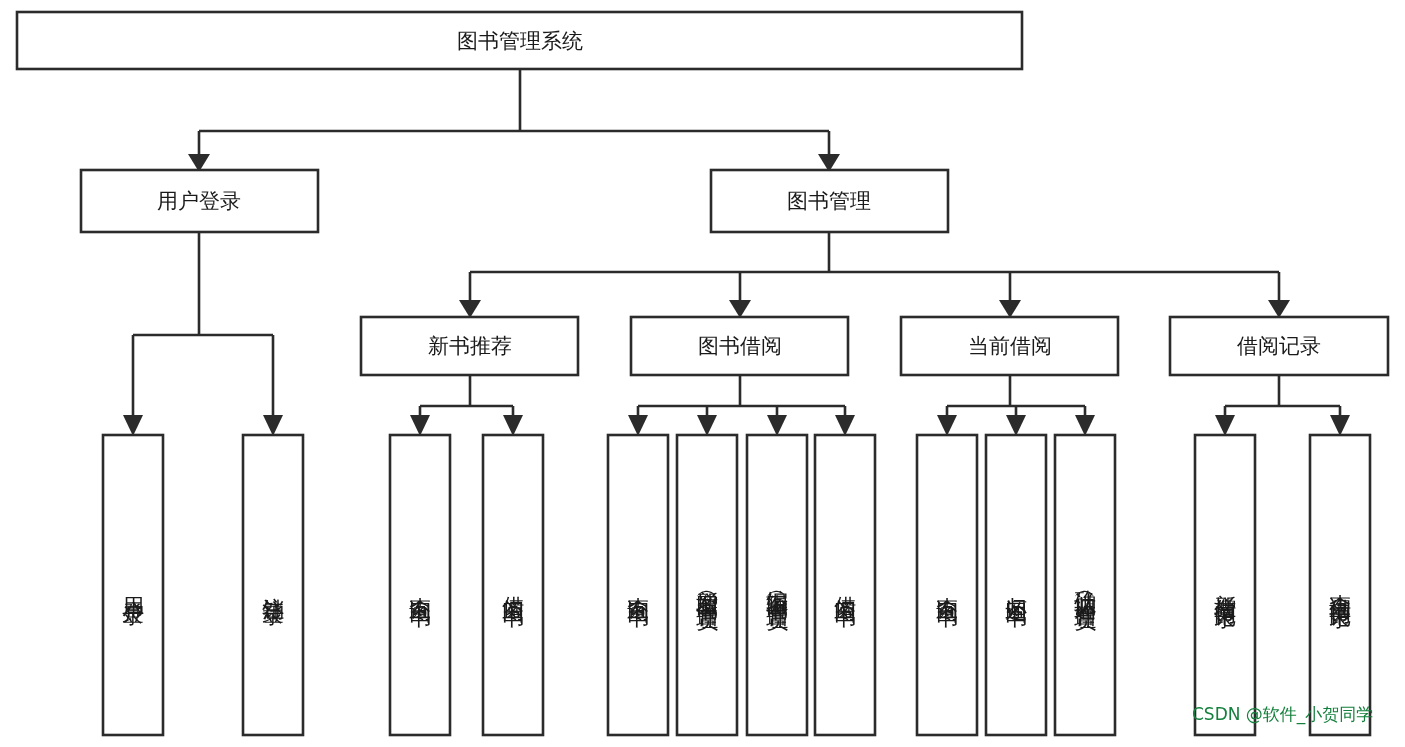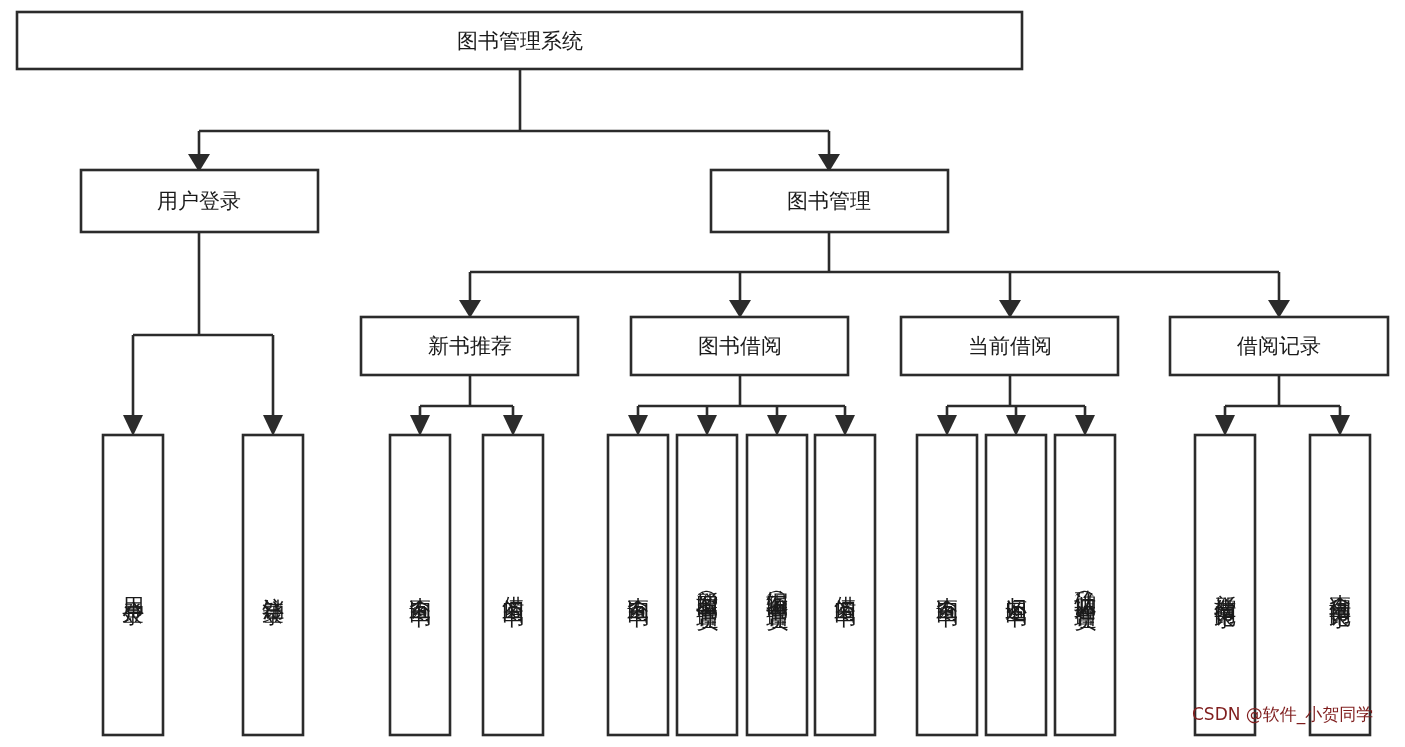--- a/index.html
+++ b/index.html
@@ -58,21 +58,21 @@
     display: flex;
     align-items: center;
     justify-content: center;
     white-space: nowrap;
     pointer-events: none;
   }
   .watermark {
     position: absolute;
     font-family: "DejaVu Sans", "Liberation Sans", sans-serif;
     font-size: 17px;
-    color: #7f1d1d;
+    color: #15803d;
     white-space: nowrap;
   }
 </style>
 </head>
 <body>
 
 <div id="diagram-root">
 
   <svg id="flow-svg" viewBox="0 0 1405 747">
     <defs>

